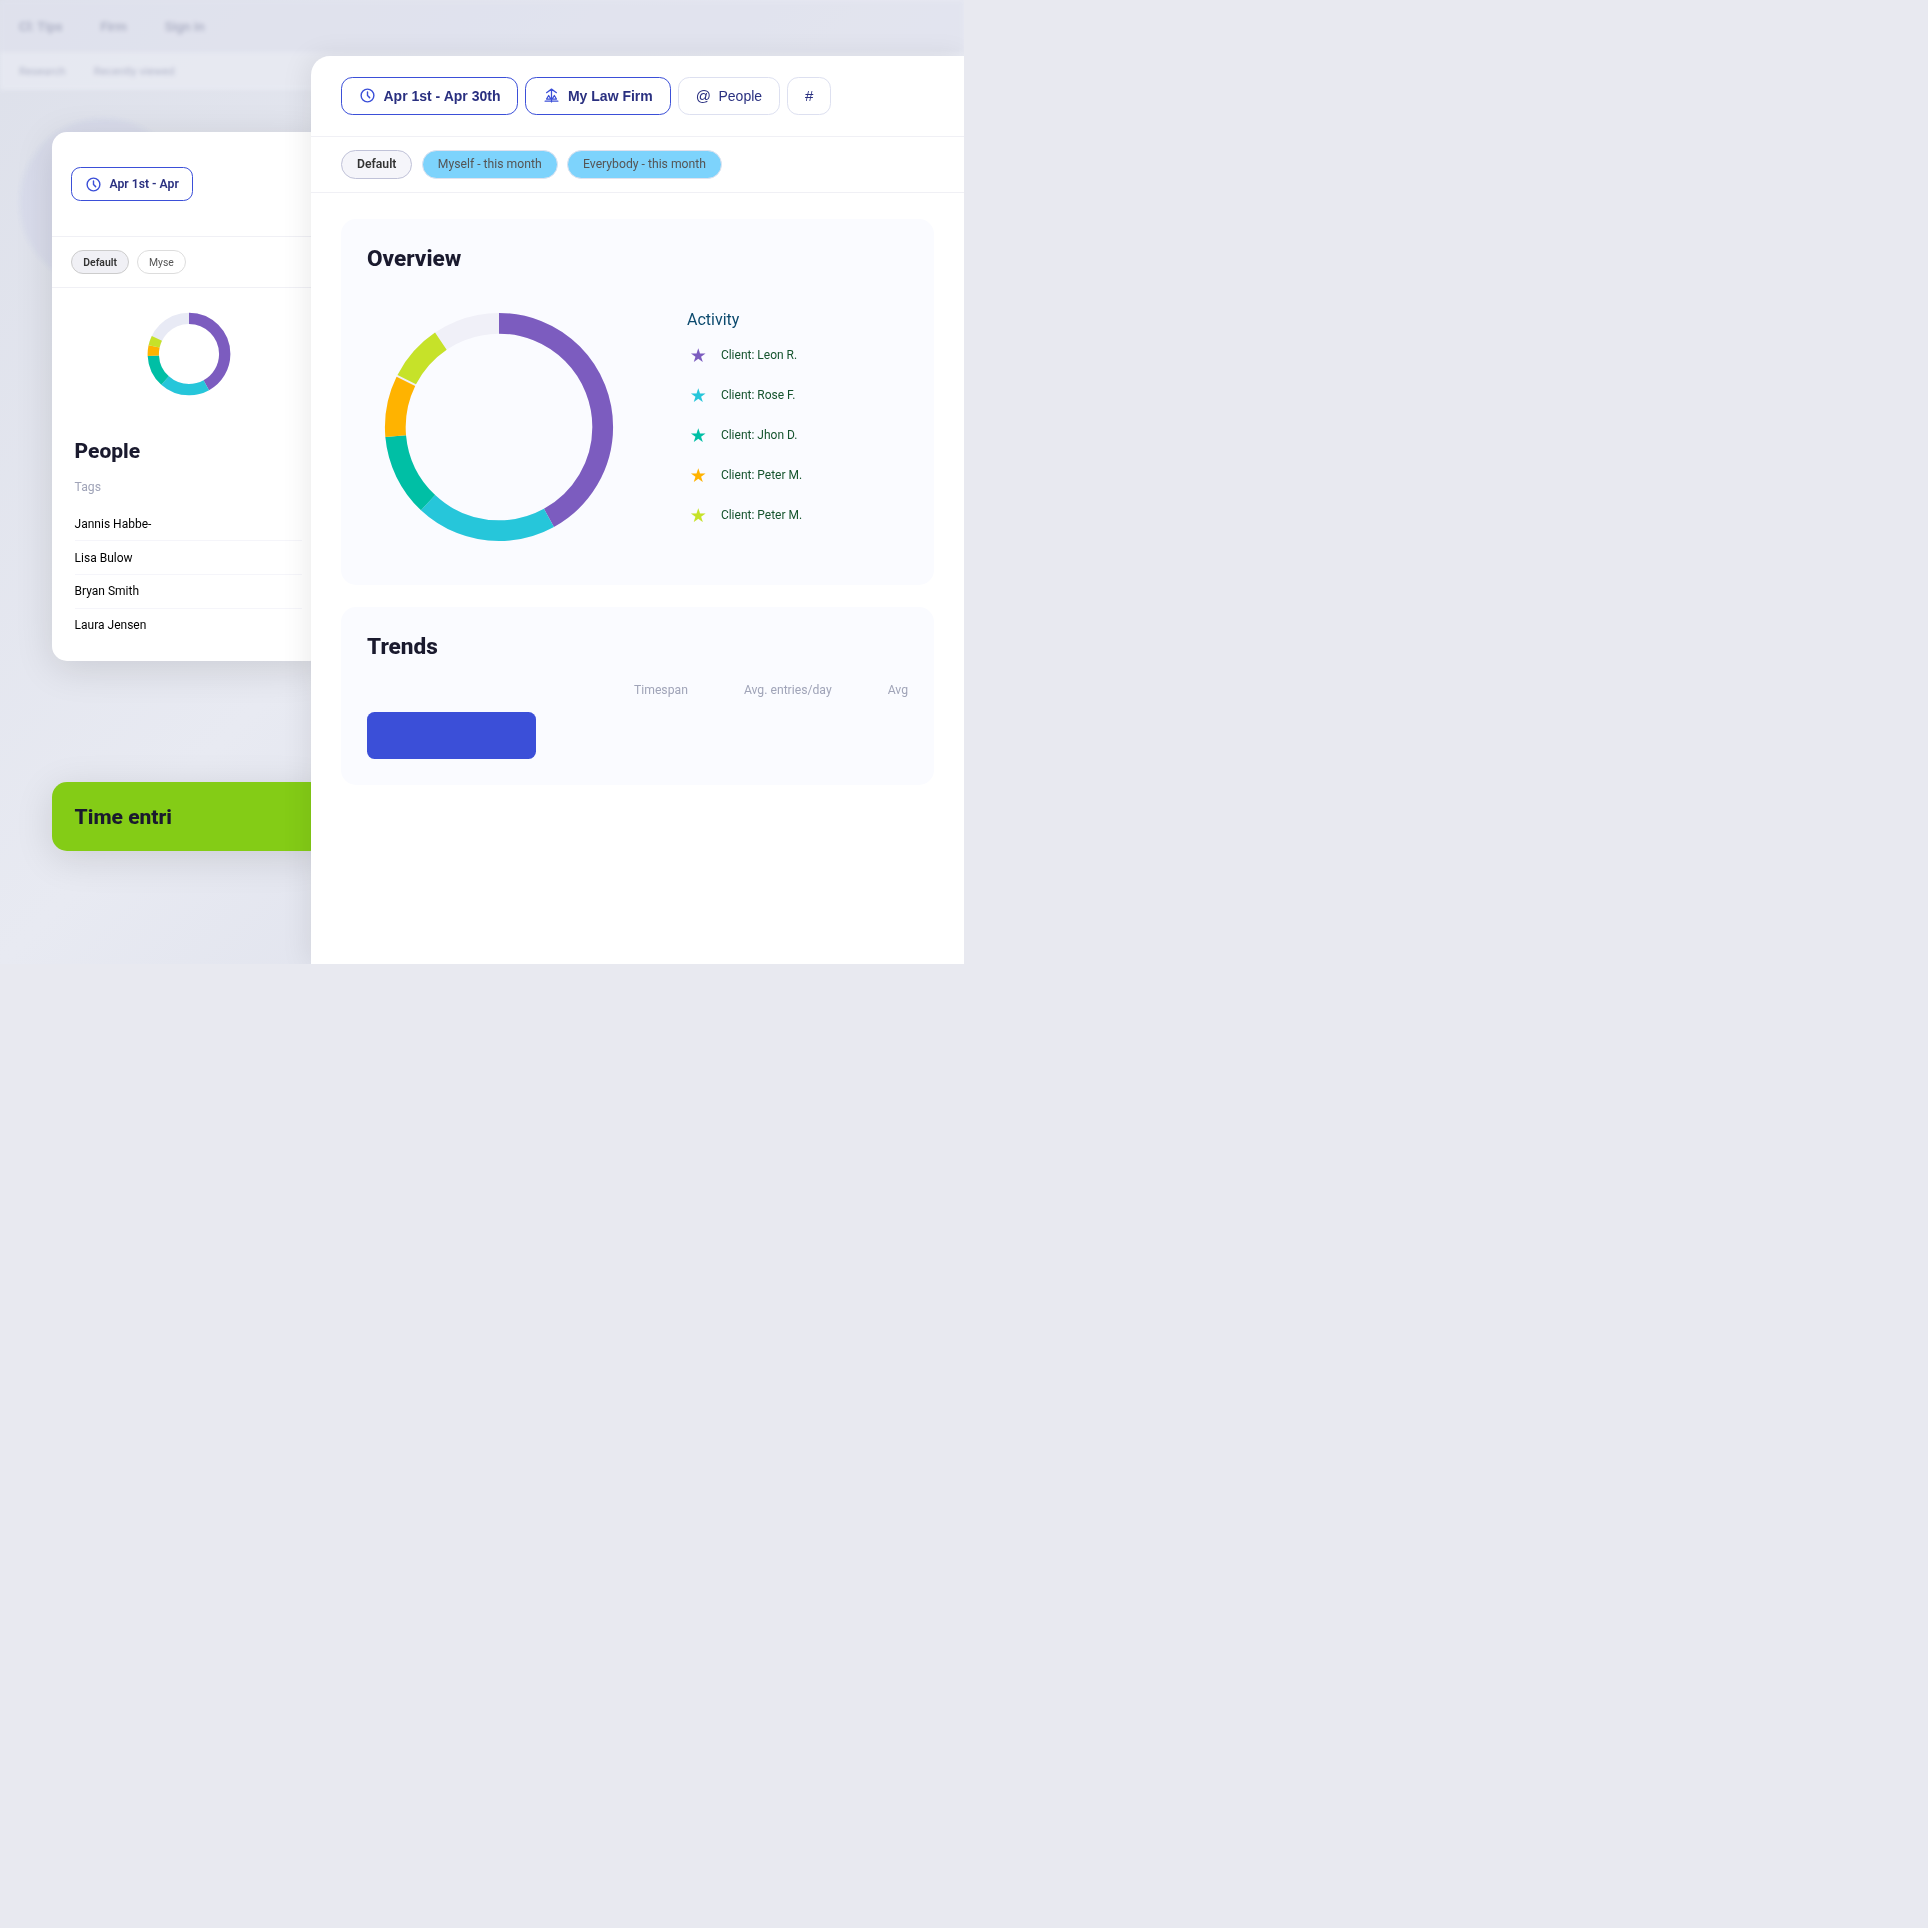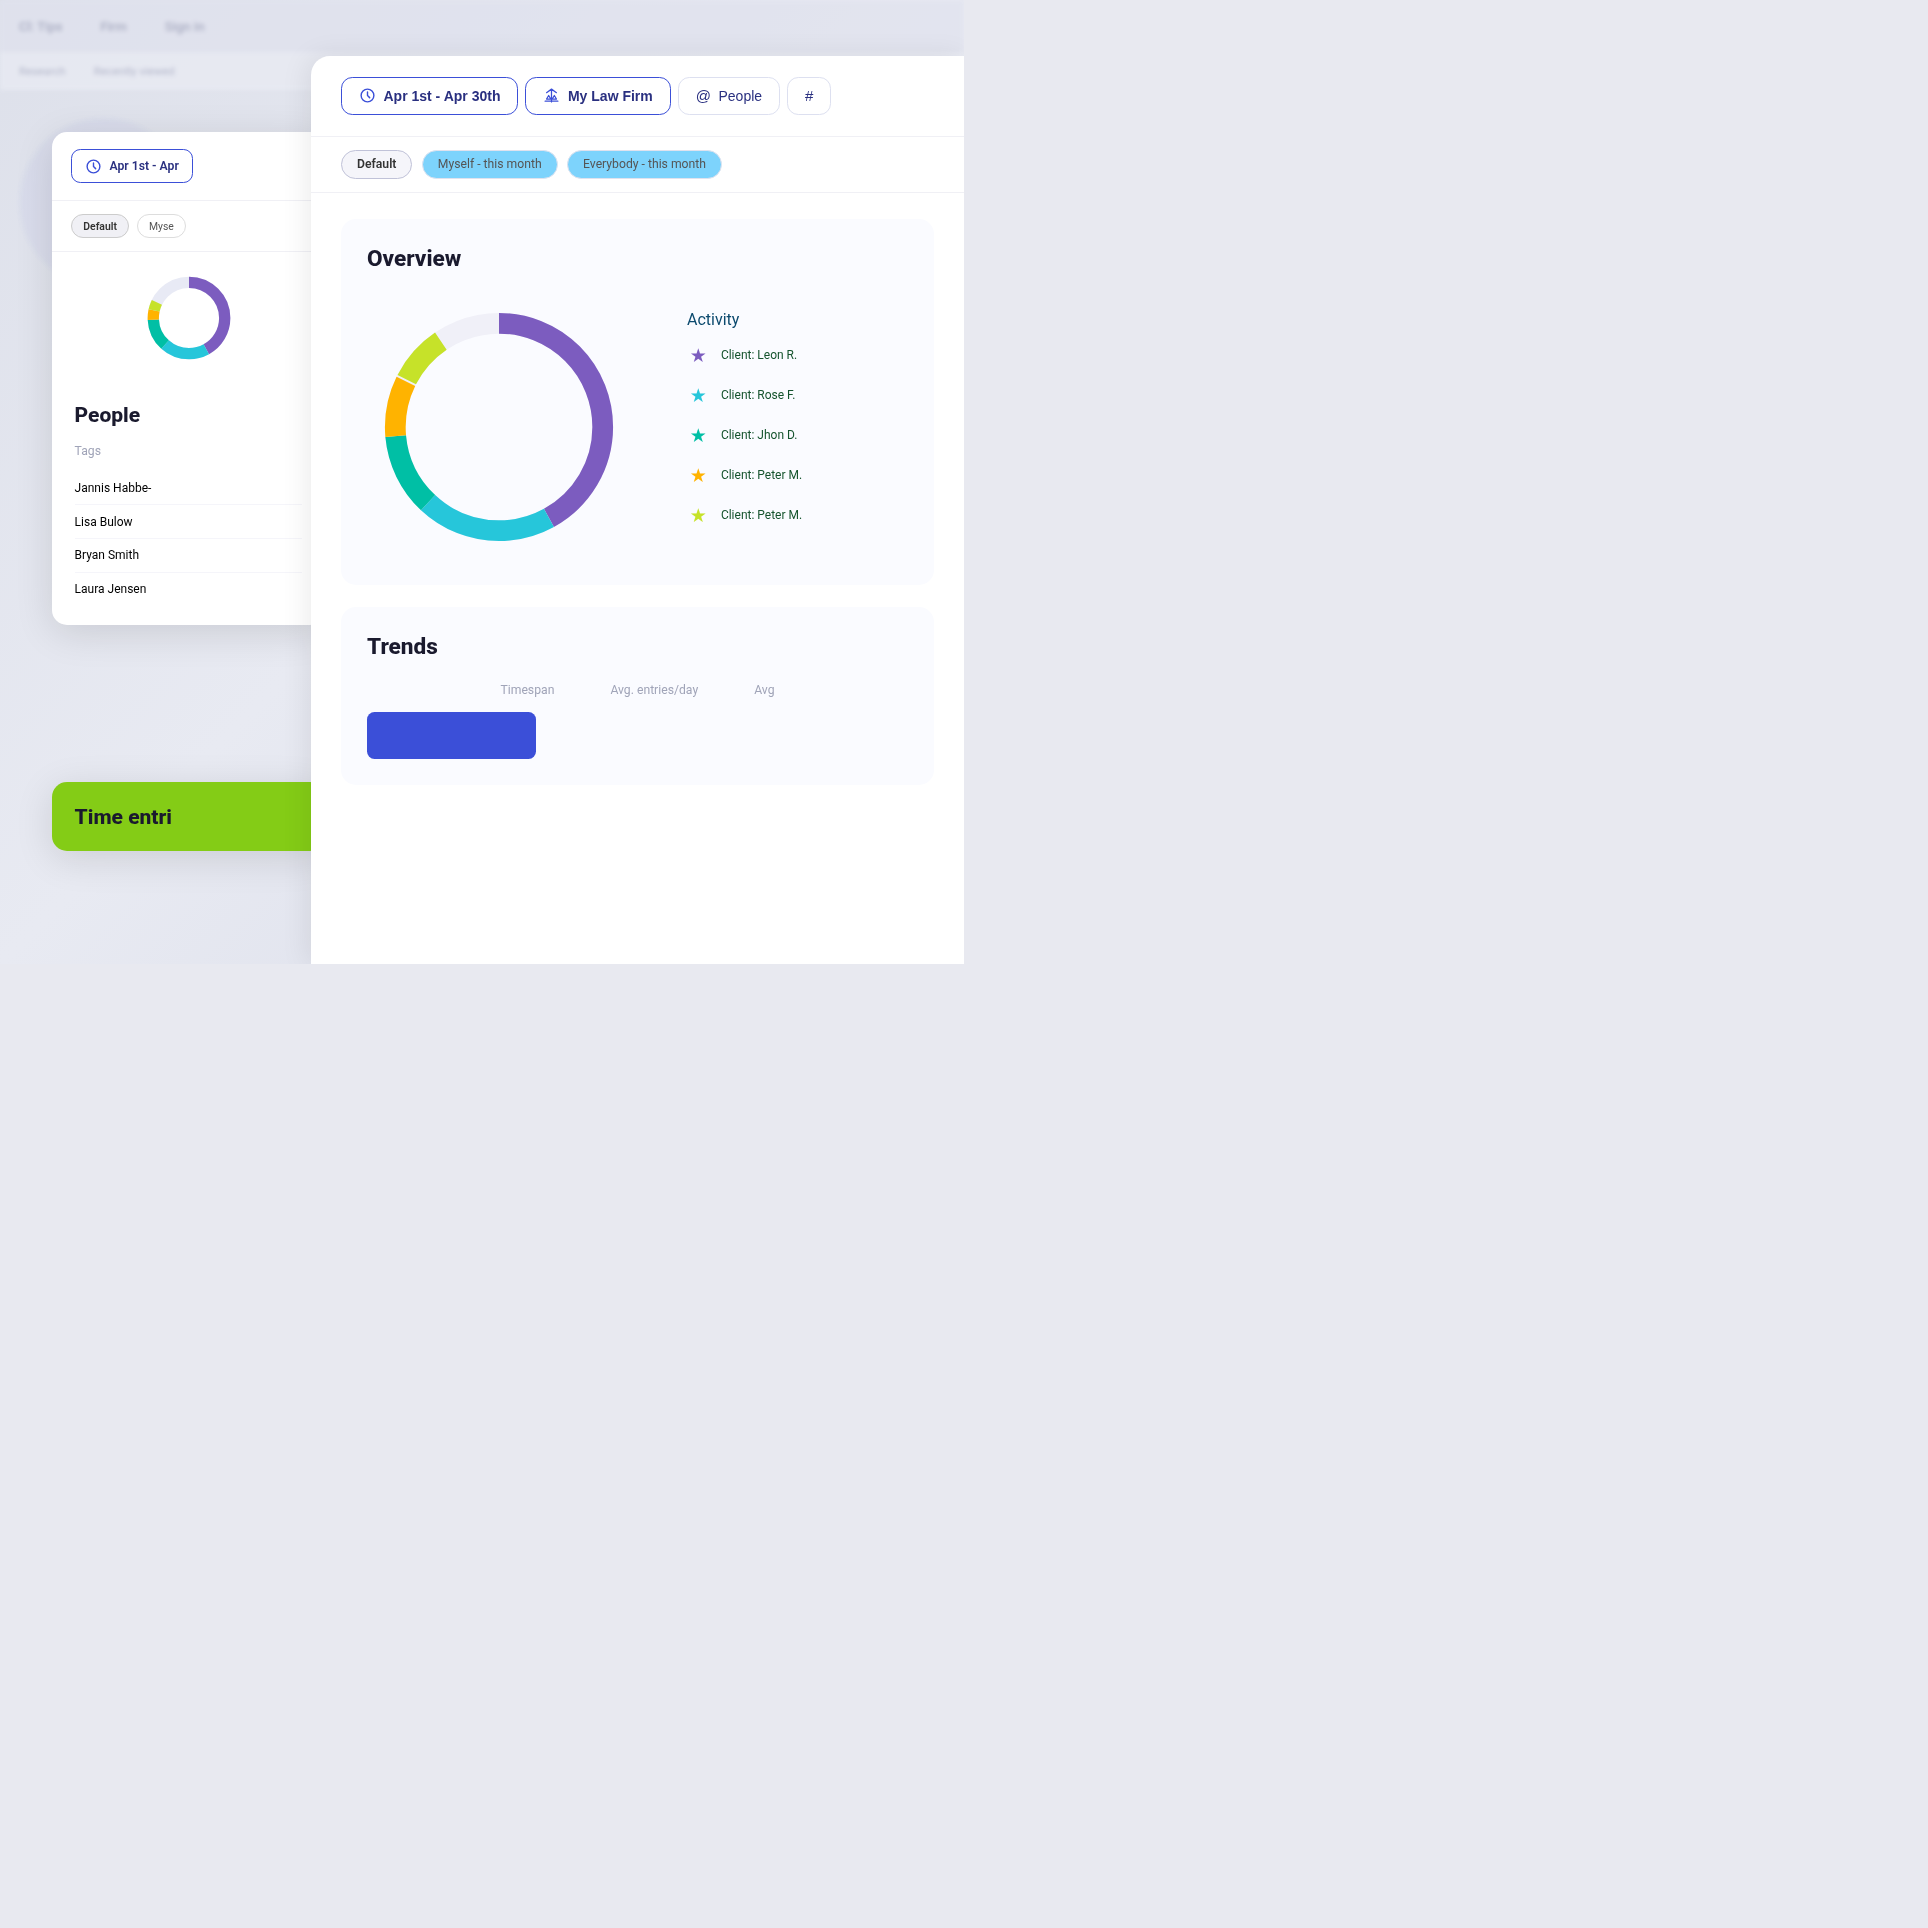--- a/index.html
+++ b/index.html
@@ -73,21 +73,21 @@
       left: 52px;
       width: 273px;
       background: white;
       border-radius: 15px;
       box-shadow: 0 7.5px 38px rgba(0,0,0,0.12);
       padding: 0;
       overflow: hidden;
     }
 
     .left-panel-date-bar {
-      padding: 17px 19px;
+      padding: 35px 19px;
       border-bottom: 0.9px solid #f0f0f5;
       text-decoration: underline;
     }
 
     .date-btn-small {
       display: inline-flex;
       align-items: center;
       gap: 7.5px;
       border: 1.9px solid #3b4fd8;
       border-radius: 9.4px;
@@ -369,21 +369,21 @@
 
     
     .trends-card {
       background: #fafbff;
       border-radius: 15px;
       padding: 26px;
     }
 
     .trends-header {
       display: flex;
-      justify-content: center;
+      justify-content: flex-end;
       align-items: flex-start;
       margin-bottom: 7.5px;
     }
 
     .trends-cols {
       display: flex;
       gap: 56px;
     }
 
     .trends-col-label {

